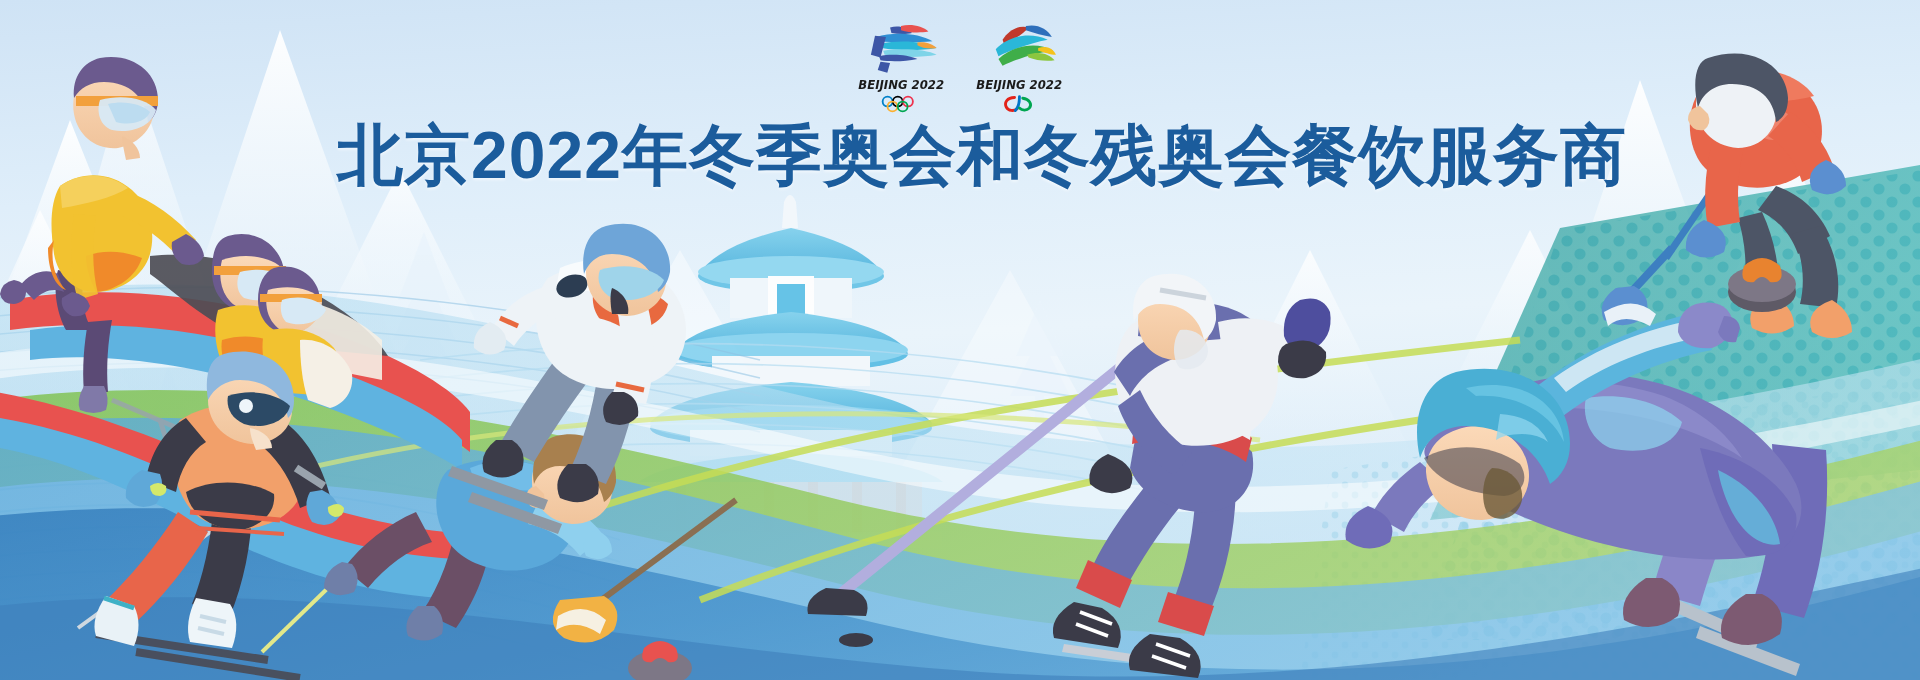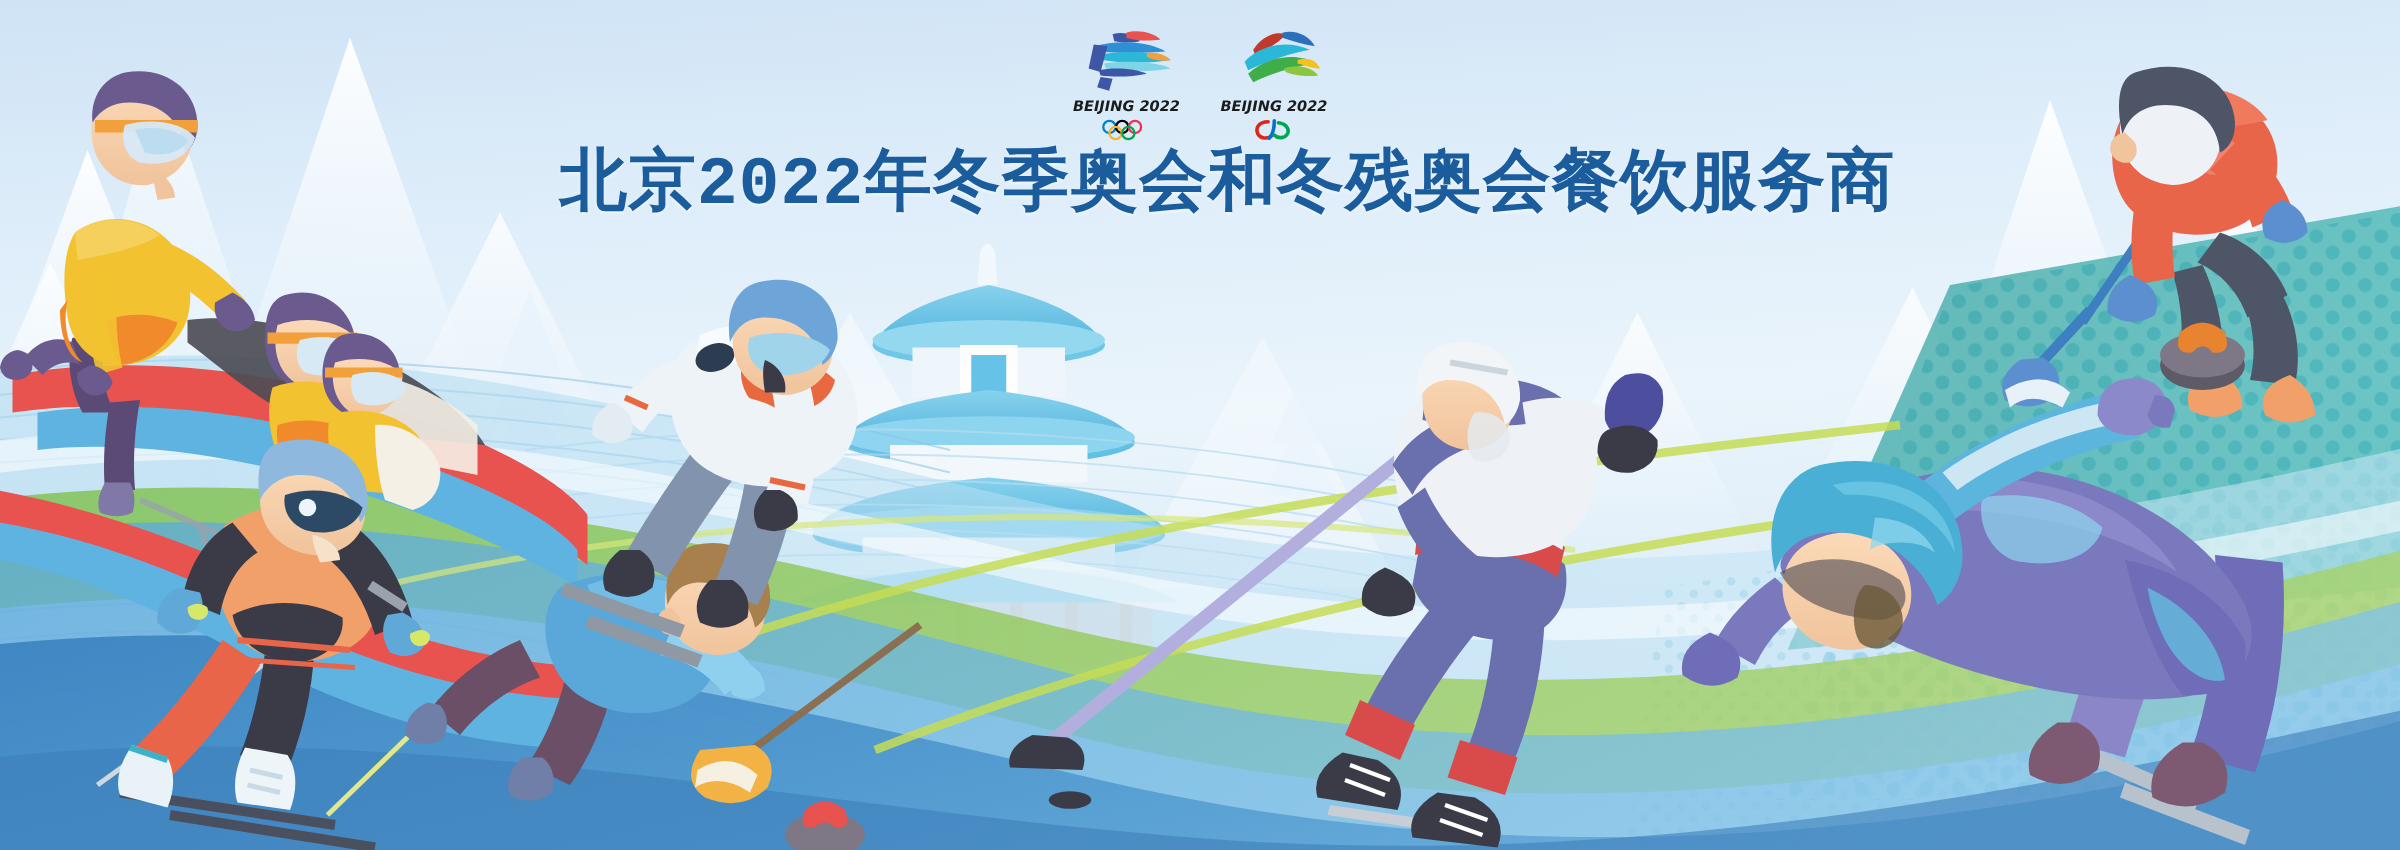--- a/index.html
+++ b/index.html
@@ -17,23 +17,23 @@
     display:flex;justify-content:center;align-items:flex-start;gap:26px;
     pointer-events:none;
   }
   .logo-block{width:92px;display:flex;flex-direction:column;align-items:center;}
   .logo-mark{width:86px;height:52px;}
   .logo-word{height:15px;margin-top:3px;}
   .logo-rings{height:18px;margin-top:3px;}
   #title{
     position:absolute;left:0;right:0;top:118px;
     text-align:center;
-    font-family:Liberation Mono, monospace;
+    font-family:Liberation Sans, sans-serif;
     font-weight:bold;
-    font-size:54px;
+    font-size:66px;
     letter-spacing:1px;
     line-height:1.15;
     color:#1b5c9c;
     text-shadow:0 2px 3px rgba(255,255,255,.55);
     white-space:nowrap;
     margin-left:44px;
   }
 </style>
 </head>
 <body>

